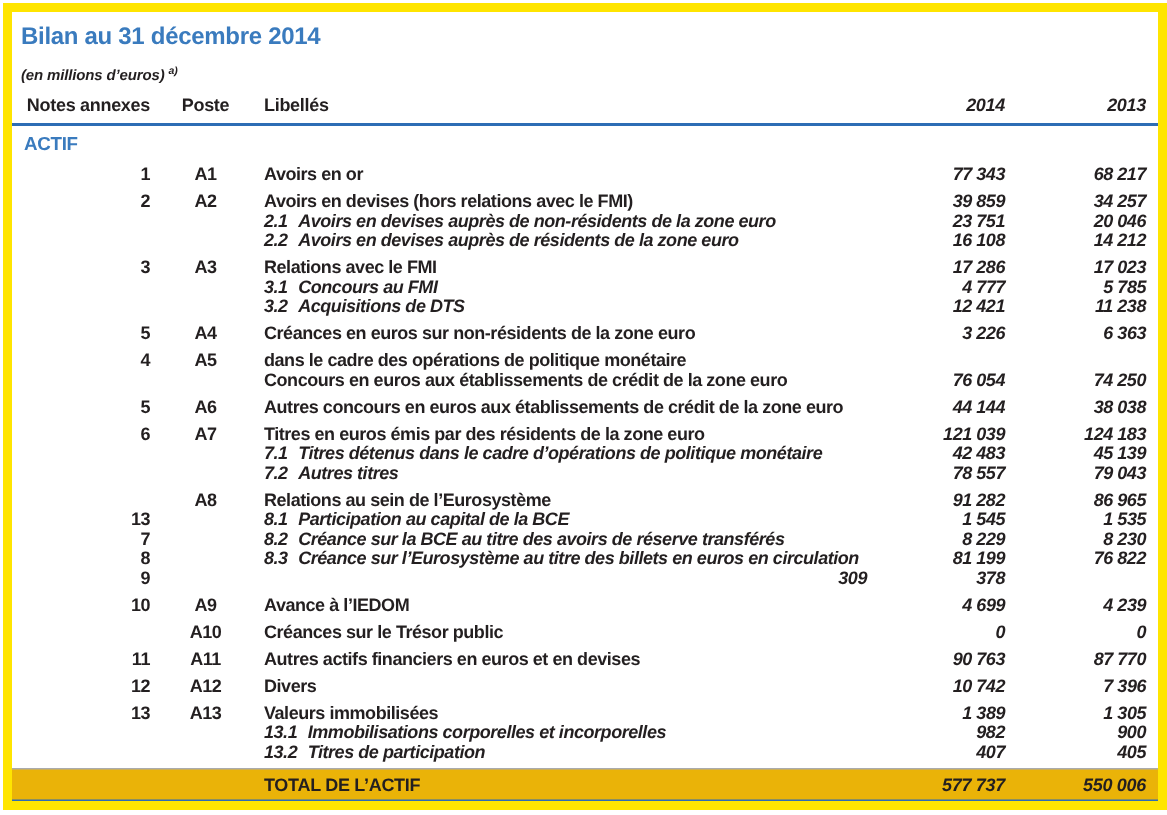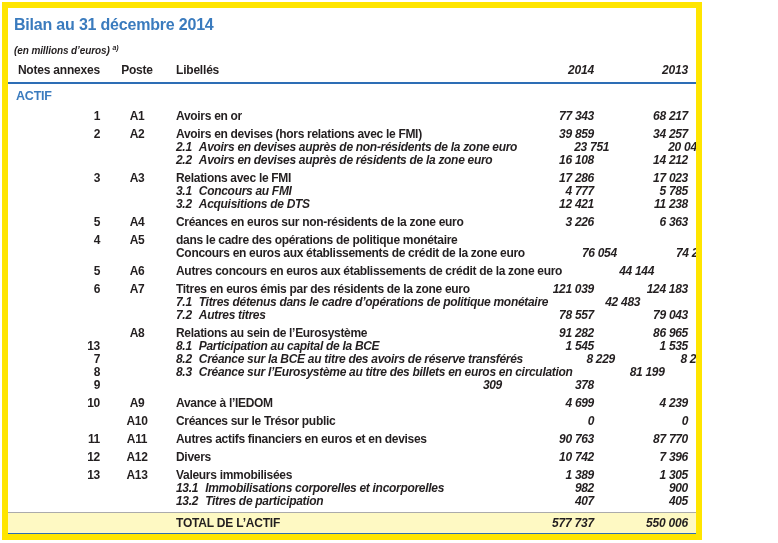--- a/index.html
+++ b/index.html
@@ -3,21 +3,21 @@
 <meta charset="utf-8">
 <style>
   * { box-sizing: border-box; }
   html,body { margin:0; padding:0; }
   body {
     width:778px; height:543px; background:#ffffff;
     font-family:"Liberation Sans", sans-serif;
     color:#231f20; overflow:hidden; position:relative;
   }
   .frame {
-    position:absolute; left:2px; top:2px; width:700px; height:538px;
+    position:absolute; left:2px; top:2px; width:776px; height:538px;
     border:6px solid #FFE500; background:#ffffff; overflow:hidden;
   }
   .inner { padding:4px 8px 0 6px; }
 
   .title {
     color:#3A7BBE; font-size:16px; font-weight:bold;
     letter-spacing:-0.2px; margin-top:4px; line-height:18px;
   }
   .subtitle {
     margin-top:8px; font-size:10px; font-style:italic; font-weight:bold;
@@ -47,21 +47,21 @@
 
   .row { font-size:12px; font-weight:bold; line-height:13px; letter-spacing:-0.3px; }
   .row.gap { margin-top:5px; }
   .row.sub { font-style:italic; }
   .row.sub .c-note { font-style:normal; }
   .subnum { display:inline-block; margin-right:7px; }
   .c-label > div { white-space:nowrap; }
 
   .total-row {
     margin:4px -8px 4px -6px; padding:3px 8px 3px 6px;
-    background:#fef9c3;
+    background:#eab308;
     border-top:1px solid #ABABAB;
     border-bottom:2px solid #2D6DB5;
     font-size:12px; font-weight:bold; line-height:14px; letter-spacing:-0.2px;
   }
 </style>
 </head>
 <body>
 
 <div class="frame">
   <div class="inner">

